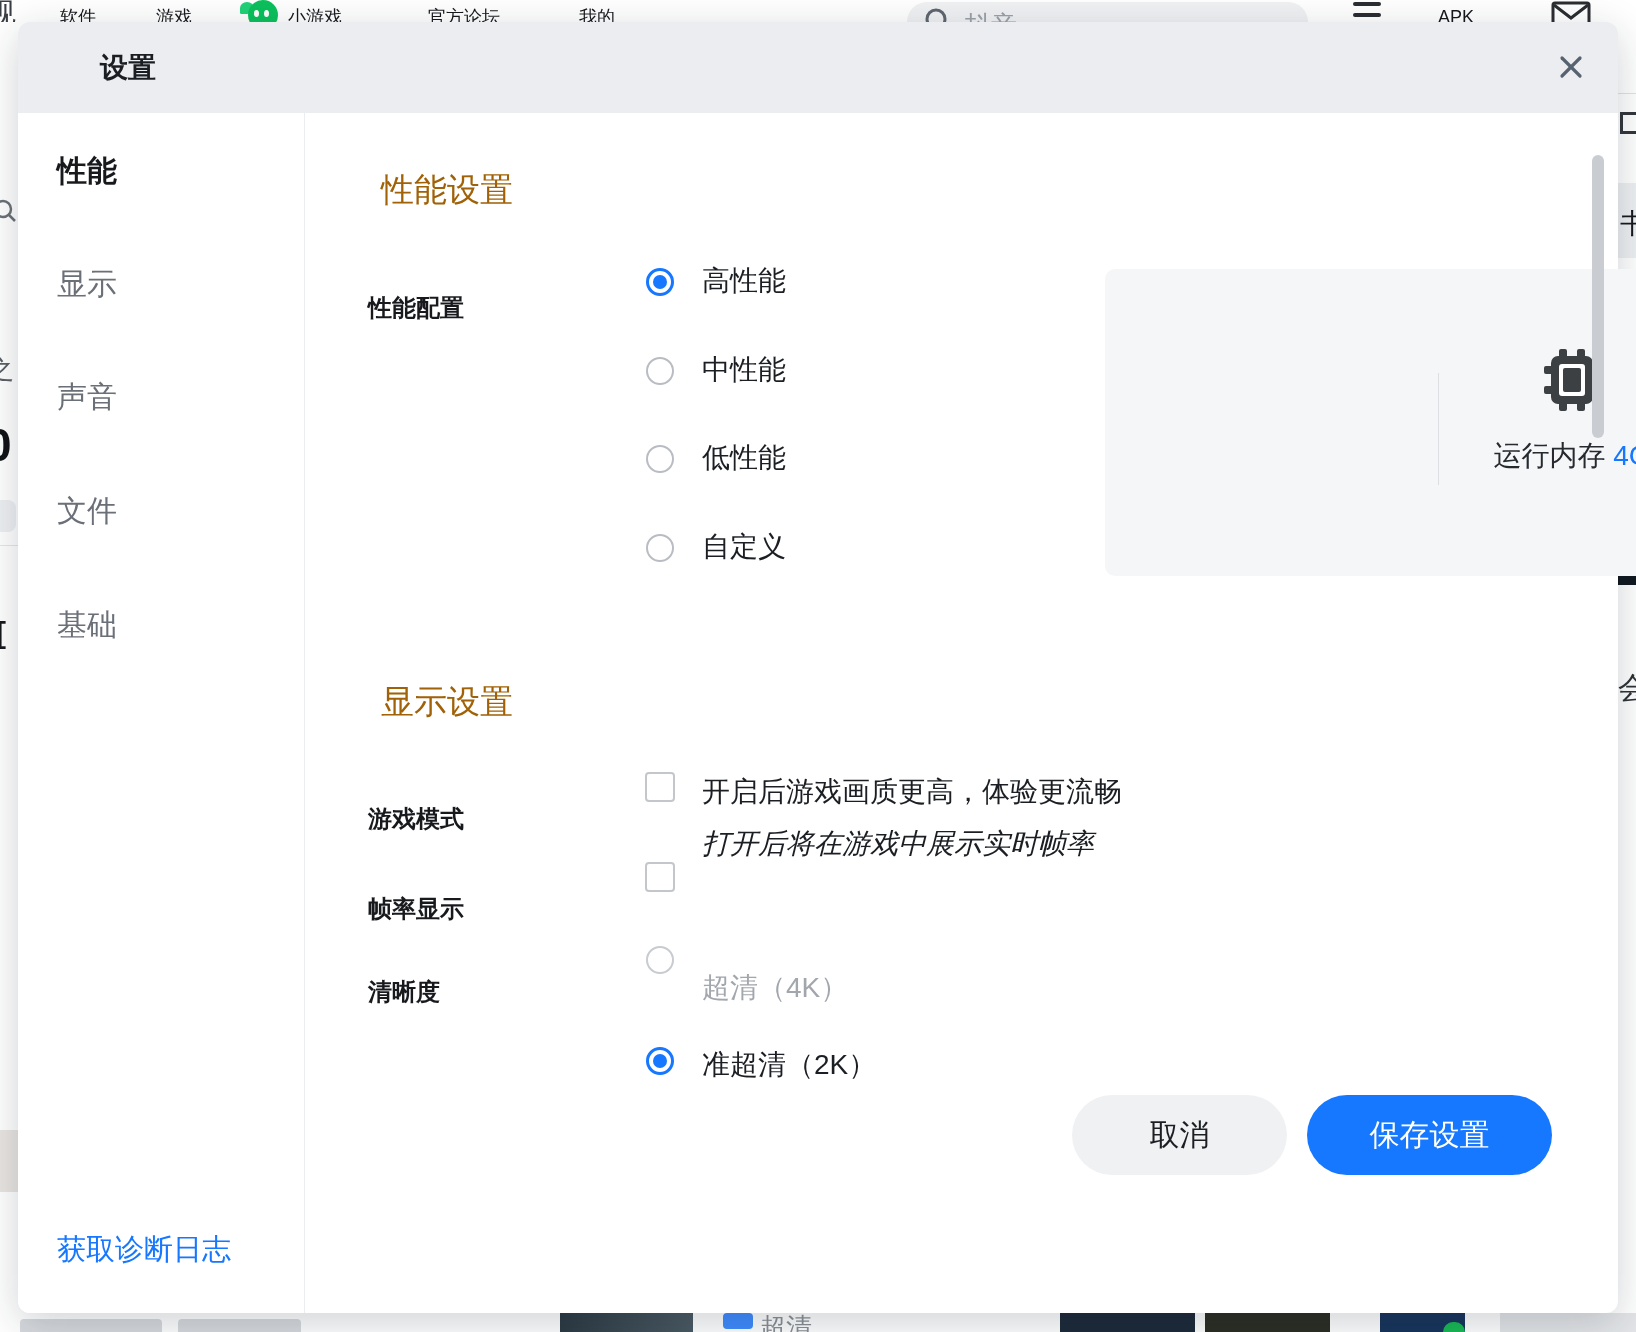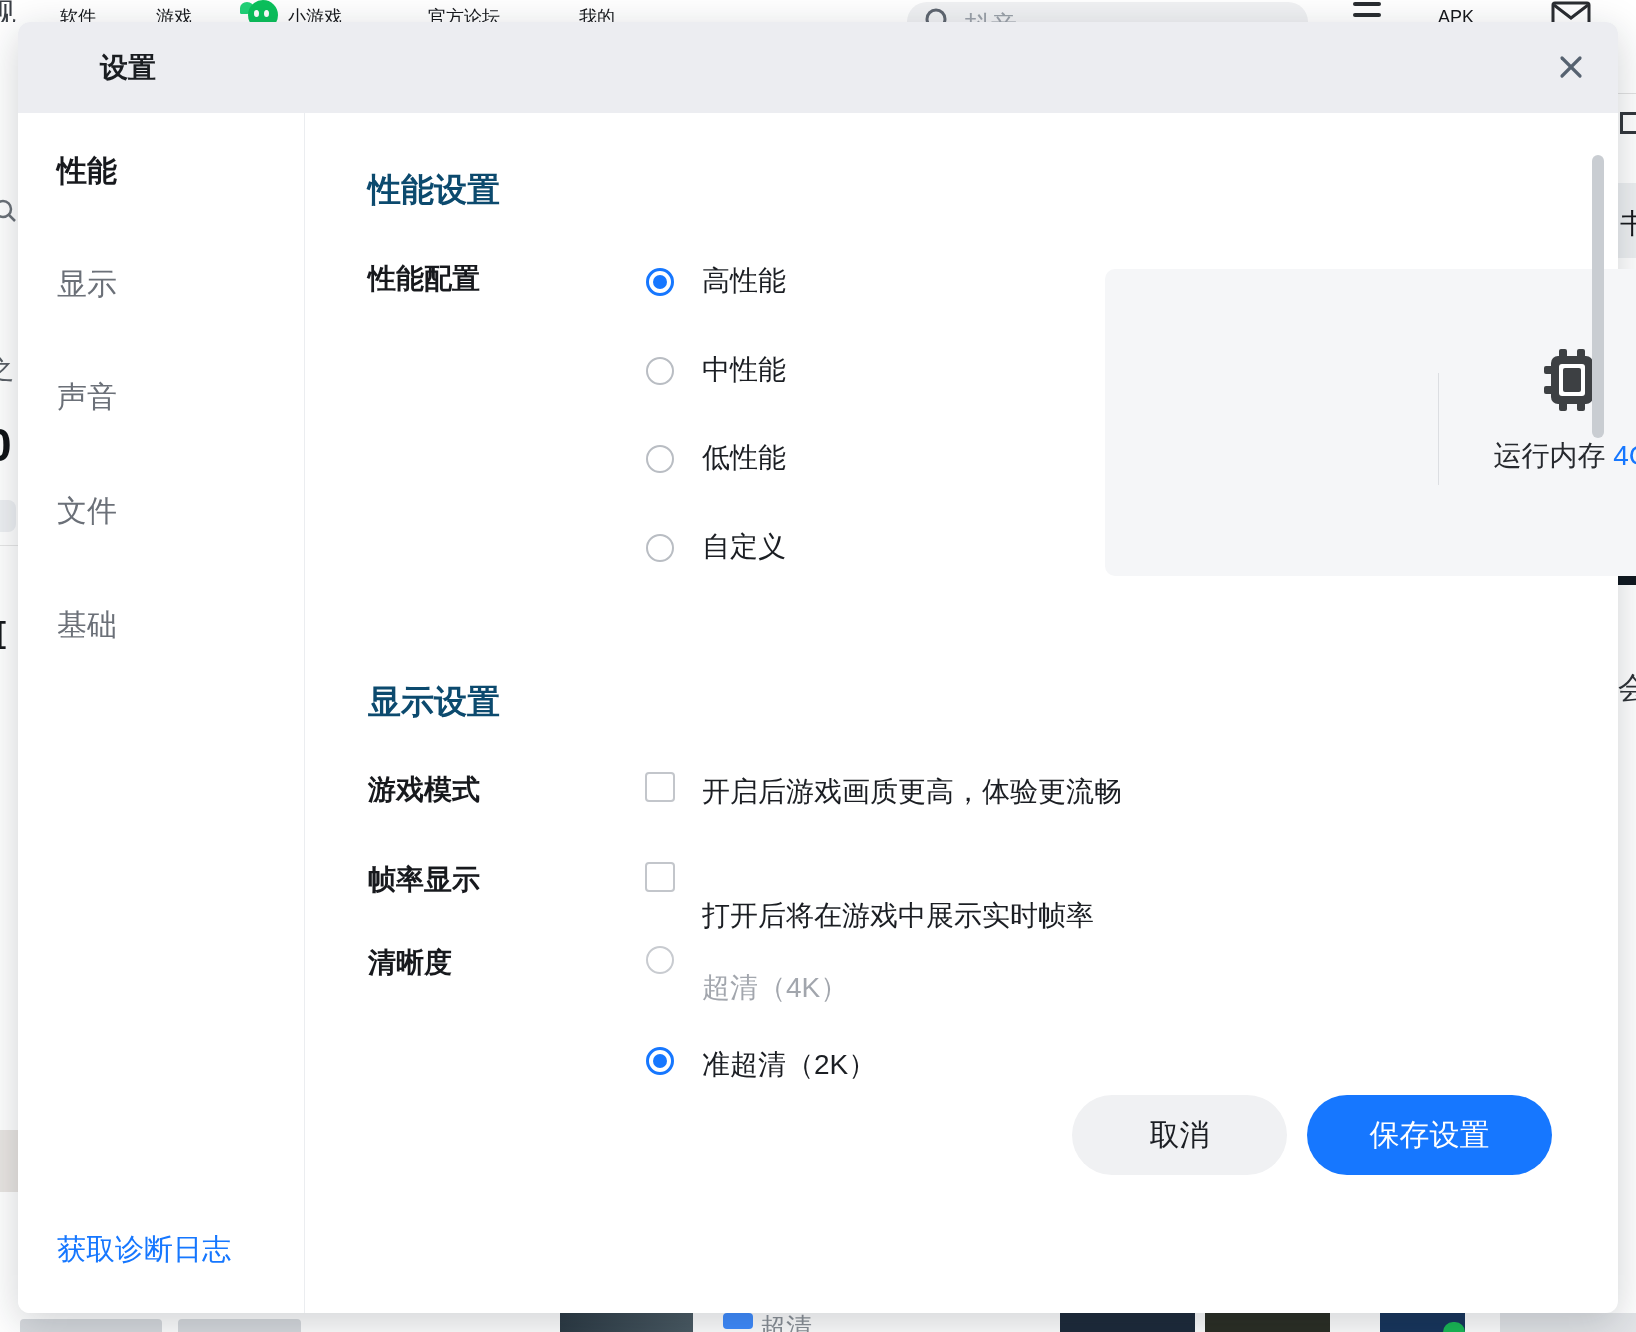--- a/index.html
+++ b/index.html
@@ -29,22 +29,22 @@
     display:flex; align-items:center; justify-content:center; }
 
   #sidebar { position:absolute; left:0; top:91px; width:286px; height:1200px; background:#fff; border-radius:0 0 0 12px; }
   #sidebar-divider { position:absolute; left:286px; top:91px; width:1px; height:1200px; background:#ebedf0; }
   .side-item { position:absolute; left:39px; height:44px; line-height:44px; font-size:30px; color:#6b7078; cursor:pointer; white-space:nowrap; }
   #side-selected-band { position:absolute; left:0; top:91px; width:286px; height:117px; background:#f2f3f7; }
   .side-item.selected { color:#17191d; font-weight:600; }
   #diag-link { position:absolute; left:39px; top:1208px; font-size:29px; color:#1677ff; cursor:pointer; white-space:nowrap; }
 
   #main { position:absolute; left:287px; top:91px; width:1300px; height:1200px; }
-  .h-section { position:absolute; left:63px; font-size:33px; font-weight:700; color:#0c4a6e; white-space:nowrap; }
-  .row-label { position:absolute; left:63px; font-size:28px; font-weight:600; color:#17191d; white-space:nowrap; }
+  .h-section { position:absolute; left:76px; font-size:33px; font-weight:400; color:#a16207; white-space:nowrap; }
+  .row-label { position:absolute; left:63px; font-size:24px; font-weight:600; color:#17191d; white-space:nowrap;margin-top:32px; }
   .opt-text { position:absolute; font-size:28px; color:#1b1e23; white-space:nowrap; }
   .opt-text.disabled { color:#a2a6ad; }
 
   .radio { position:absolute; width:28px; height:28px; border-radius:50%; border:2px solid #b9bdc3; background:#fff; cursor:pointer; }
   .radio.selected { border:3px solid #1677ff; }
   .radio.selected i { position:absolute; left:50%; top:50%; width:14px; height:14px; margin:-7px 0 0 -7px; border-radius:50%; background:#1677ff; display:block; }
   .radio.disabled { border-color:#c8cbd0; }
   .checkbox { position:absolute; width:30px; height:30px; border:2px solid #c3c6cb; border-radius:4px; background:#fff; cursor:pointer; }
 
   #hw-panel { position:absolute; left:800px; top:156px; width:666px; height:307px; background:#f5f6f8; border-radius:10px; }
@@ -195,21 +195,21 @@
     </div>
 
     <span class="h-section" style="top:567px;text-align:right;">显示设置</span>
 
     <span class="row-label" style="top:658px;">游戏模式</span>
     <span class="checkbox" style="left:340px; top:659px;"></span>
     <span class="opt-text" style="left:397px; top:660px;">开启后游戏画质更高，体验更流畅</span>
 
     <span class="row-label" style="top:748px;">帧率显示</span>
     <span class="checkbox" style="left:340px; top:749px;"></span>
-    <span class="opt-text" style="left:397px; top:784px;">打开后将在游戏中展示实时帧率</span>
+    <span class="opt-text" style="left:397px; top:712px;font-style:italic;">打开后将在游戏中展示实时帧率</span>
 
     <span class="row-label" style="top:831px;">清晰度</span>
     <span class="radio disabled" style="left:341px; top:833px;"></span>
     <span class="opt-text disabled" style="left:397px; top:856px;">超清（4K）</span>
 
     <span class="radio selected" style="left:341px; top:934px;">
         <i></i>
       </span>
     <span class="opt-text" style="left:397px; top:933px;">准超清（2K）</span>
     <span id="badge-recommend">推荐</span>

